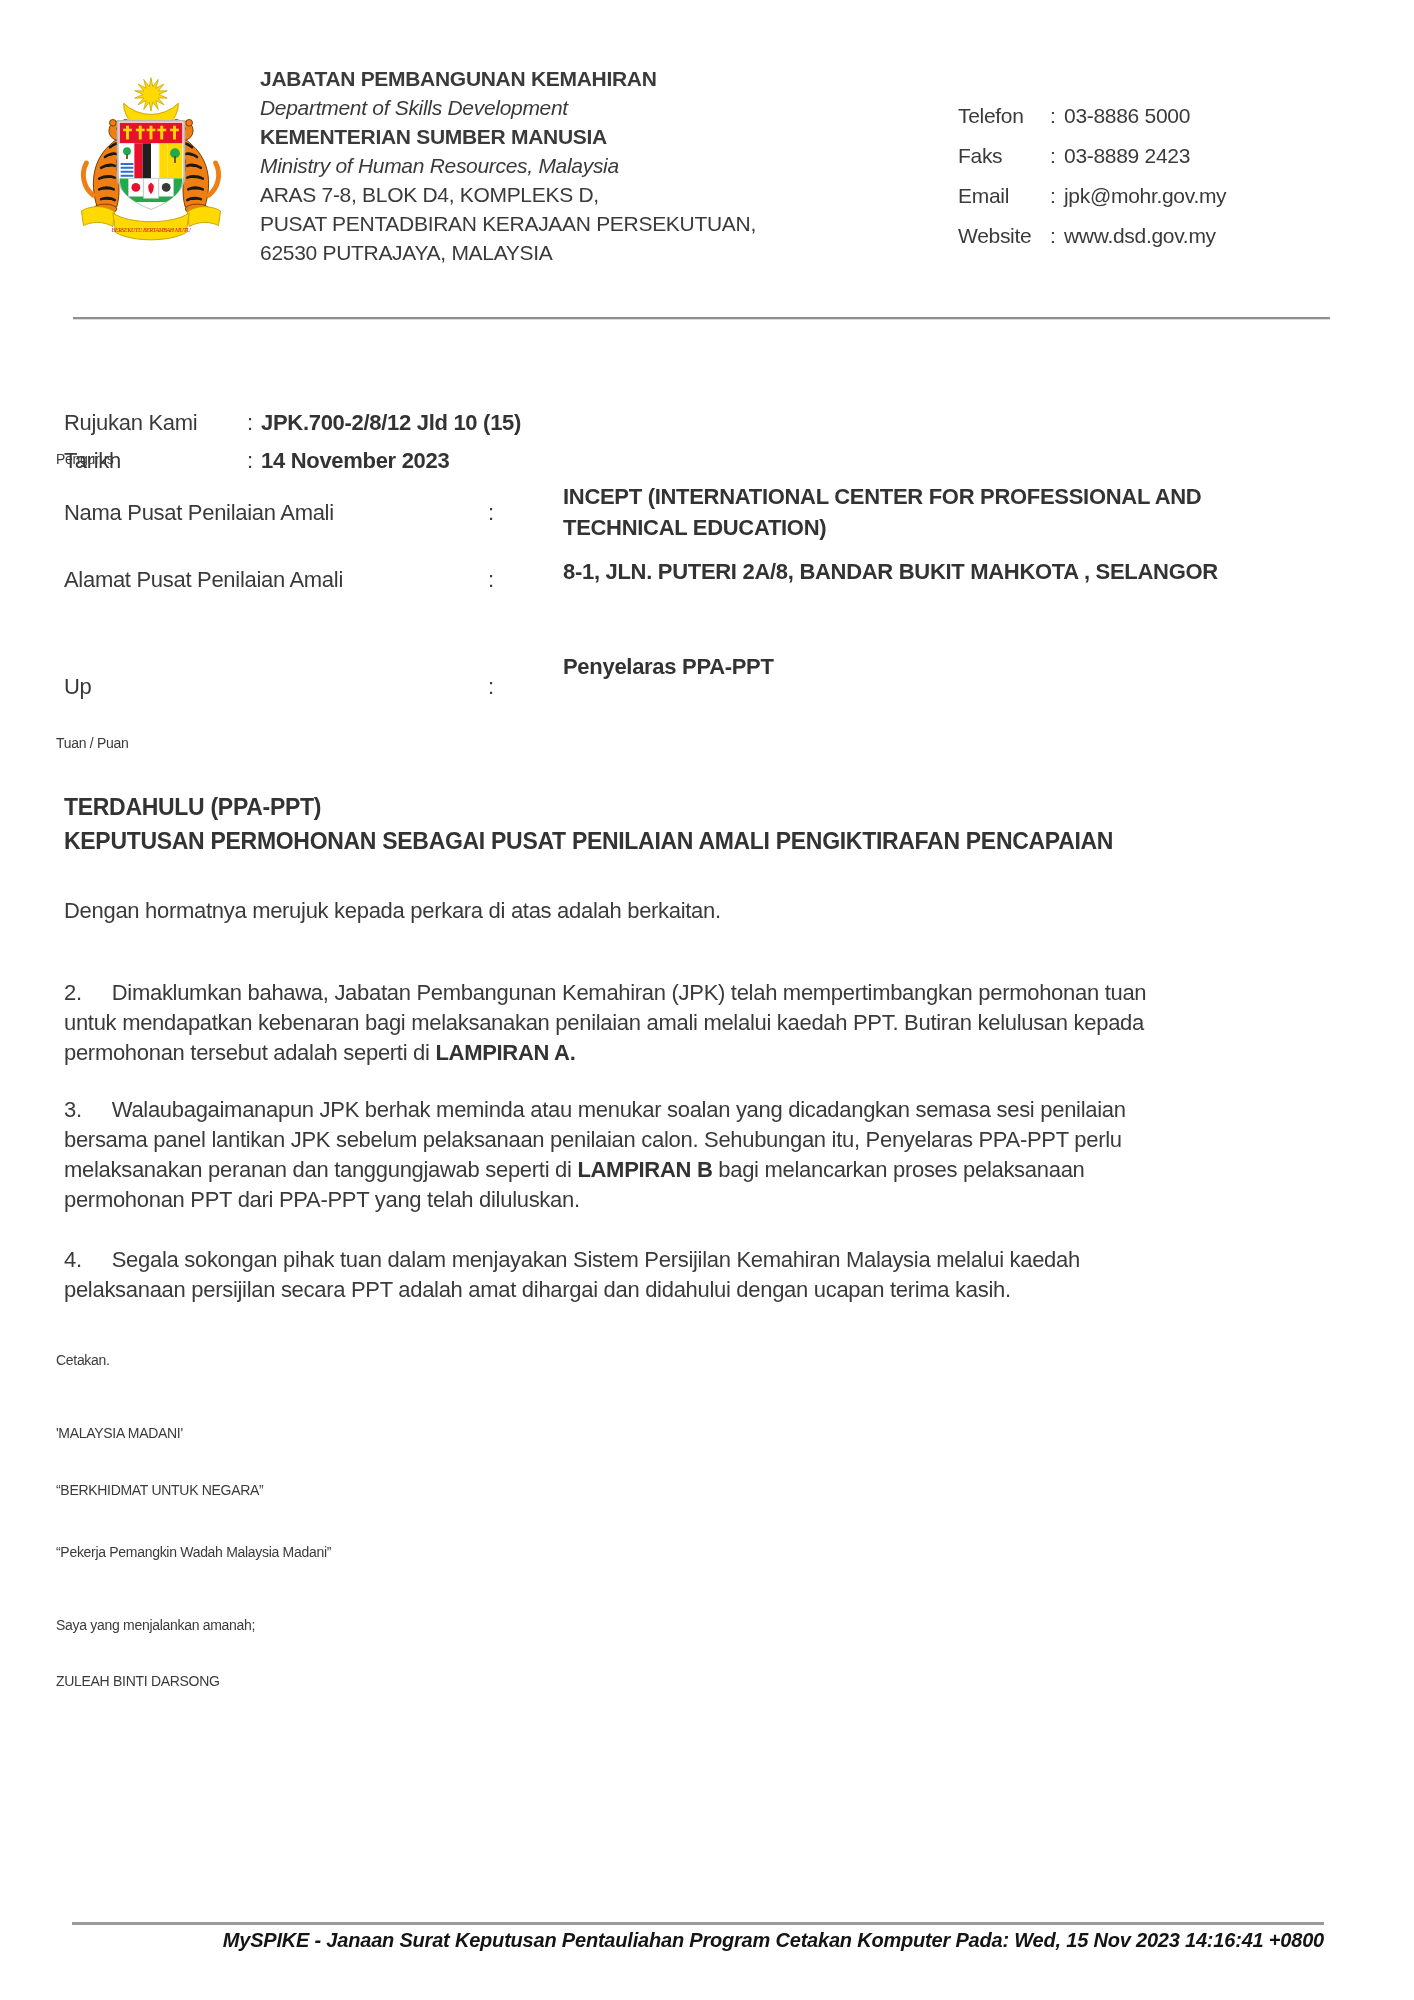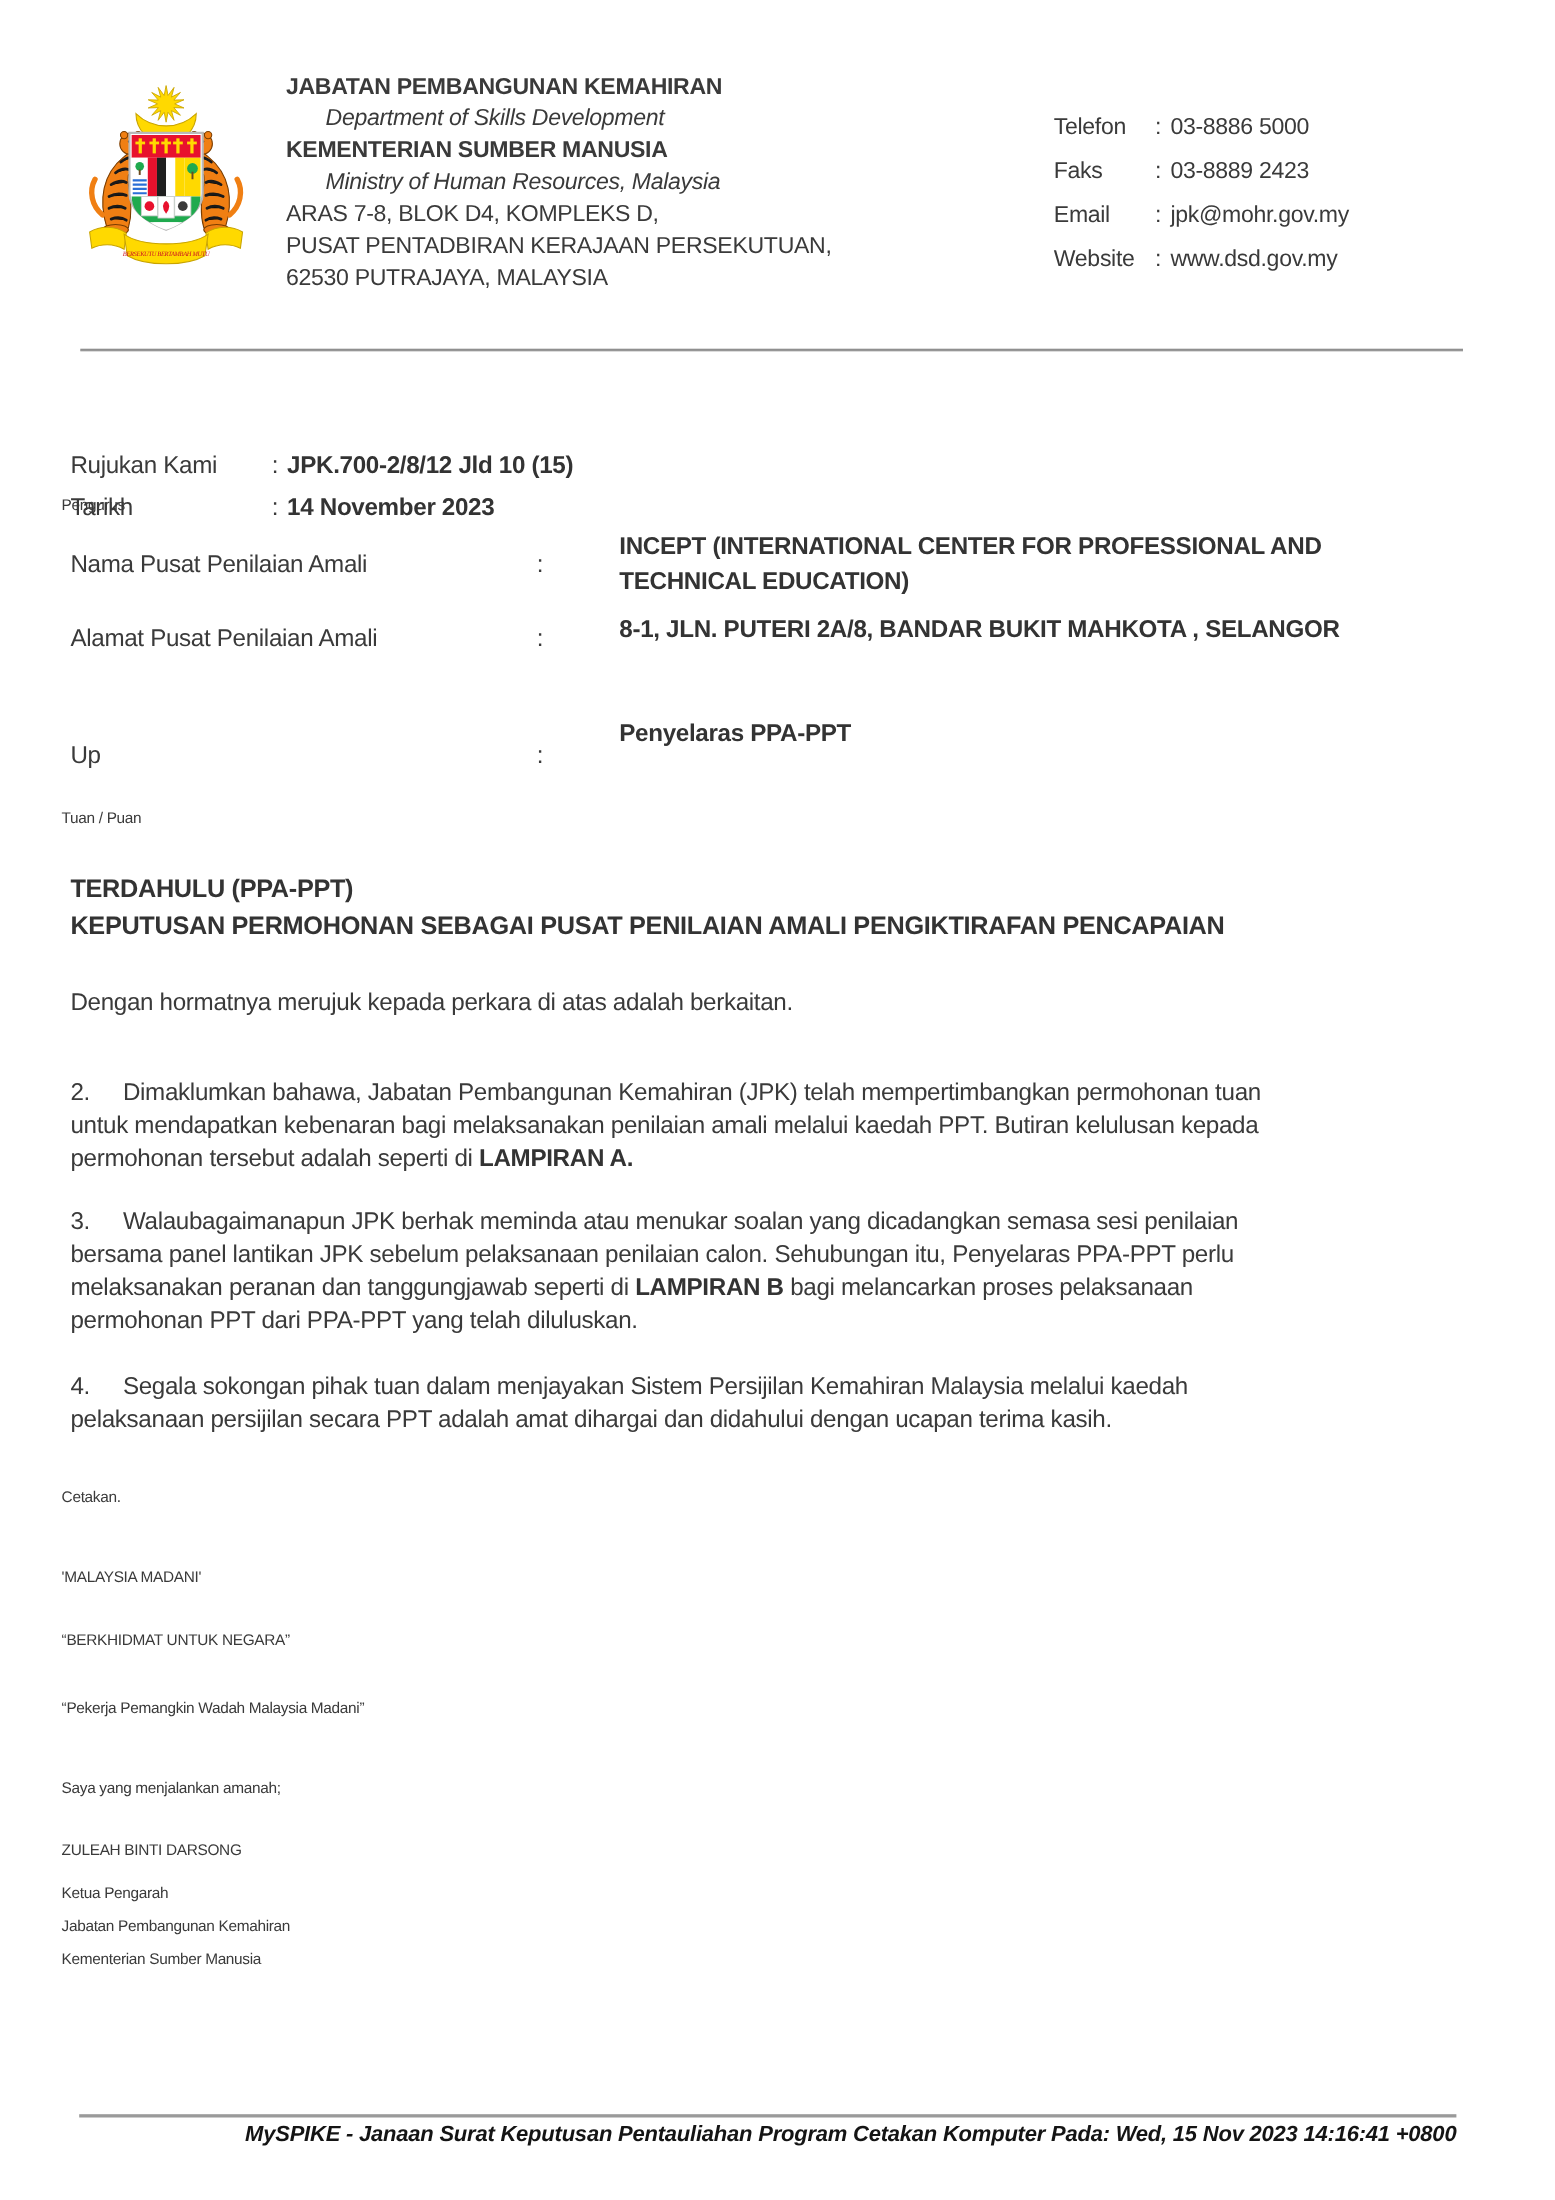--- a/index.html
+++ b/index.html
@@ -6,21 +6,21 @@
   .page{
     position:relative;width:1414px;height:2000px;background:#ffffff;
     font-family:"Liberation Sans",sans-serif;color:#3a3a3a;overflow:hidden;
     letter-spacing:-0.3px;
     text-decoration:underline;
   }
   .abs{position:absolute;}
   
   .org-block{left:260px;top:64px;line-height:29px;font-size:21px;}
   .org-bold{font-weight:bold;}
-  .org-italic{font-style:italic;margin-left:36px;}
+  .org-italic{font-style:italic;}
   .contact-block{left:958px;top:96px;font-size:21px;}
   .contact-row{height:40px;display:flex;align-items:center;}
   .contact-label{display:inline-block;width:92px;}
   .contact-colon{display:inline-block;width:14px;}
   
   .rule-top{left:73px;top:317px;width:1257px;height:2px;background:#8f8f8f;box-shadow:0 1px 0 #dcdcdc;}
   .rule-bottom{left:72px;top:1922px;width:1252px;height:3px;background:#9a9a9a;}
   
   .refrow{left:64px;font-size:22px;height:30px;display:flex;margin-top:46px;}
   .ref-label{display:inline-block;width:183px;}
@@ -226,22 +226,17 @@
   <div class="abs para" style="top:1245px">
     <span class="num">4.</span><span>Segala sokongan pihak tuan dalam menjayakan Sistem Persijilan Kemahiran Malaysia melalui kaedah pelaksanaan persijilan secara PPT adalah amat dihargai dan didahului dengan ucapan terima kasih.</span><b></b><span></span>
   </div>
 
   <div class="abs plain" style="top:1345px">Cetakan.</div>
   <div class="abs plain" style="top:1418px">'MALAYSIA MADANI'</div>
   <div class="abs plain" style="top:1475px">“BERKHIDMAT UNTUK NEGARA”</div>
   <div class="abs plain" style="top:1537px">“Pekerja Pemangkin Wadah Malaysia Madani”</div>
   <div class="abs plain" style="top:1610px">Saya yang menjalankan amanah;</div>
   <div class="abs plain" style="top:1666px">ZULEAH BINTI DARSONG</div>
-  <div class="abs plain" style="top:1705px">
-    <div>Ketua Pengarah</div>
-    <div>Jabatan Pembangunan Kemahiran</div>
-    <div>Kementerian Sumber Manusia</div>
-  </div>
 
   <div class="abs rule-bottom"></div>
   <div class="abs footer-text">MySPIKE - Janaan Surat Keputusan Pentauliahan Program Cetakan Komputer Pada: Wed, 15 Nov 2023 14:16:41 +0800</div>
 
 </div>
 
 </body></html>

